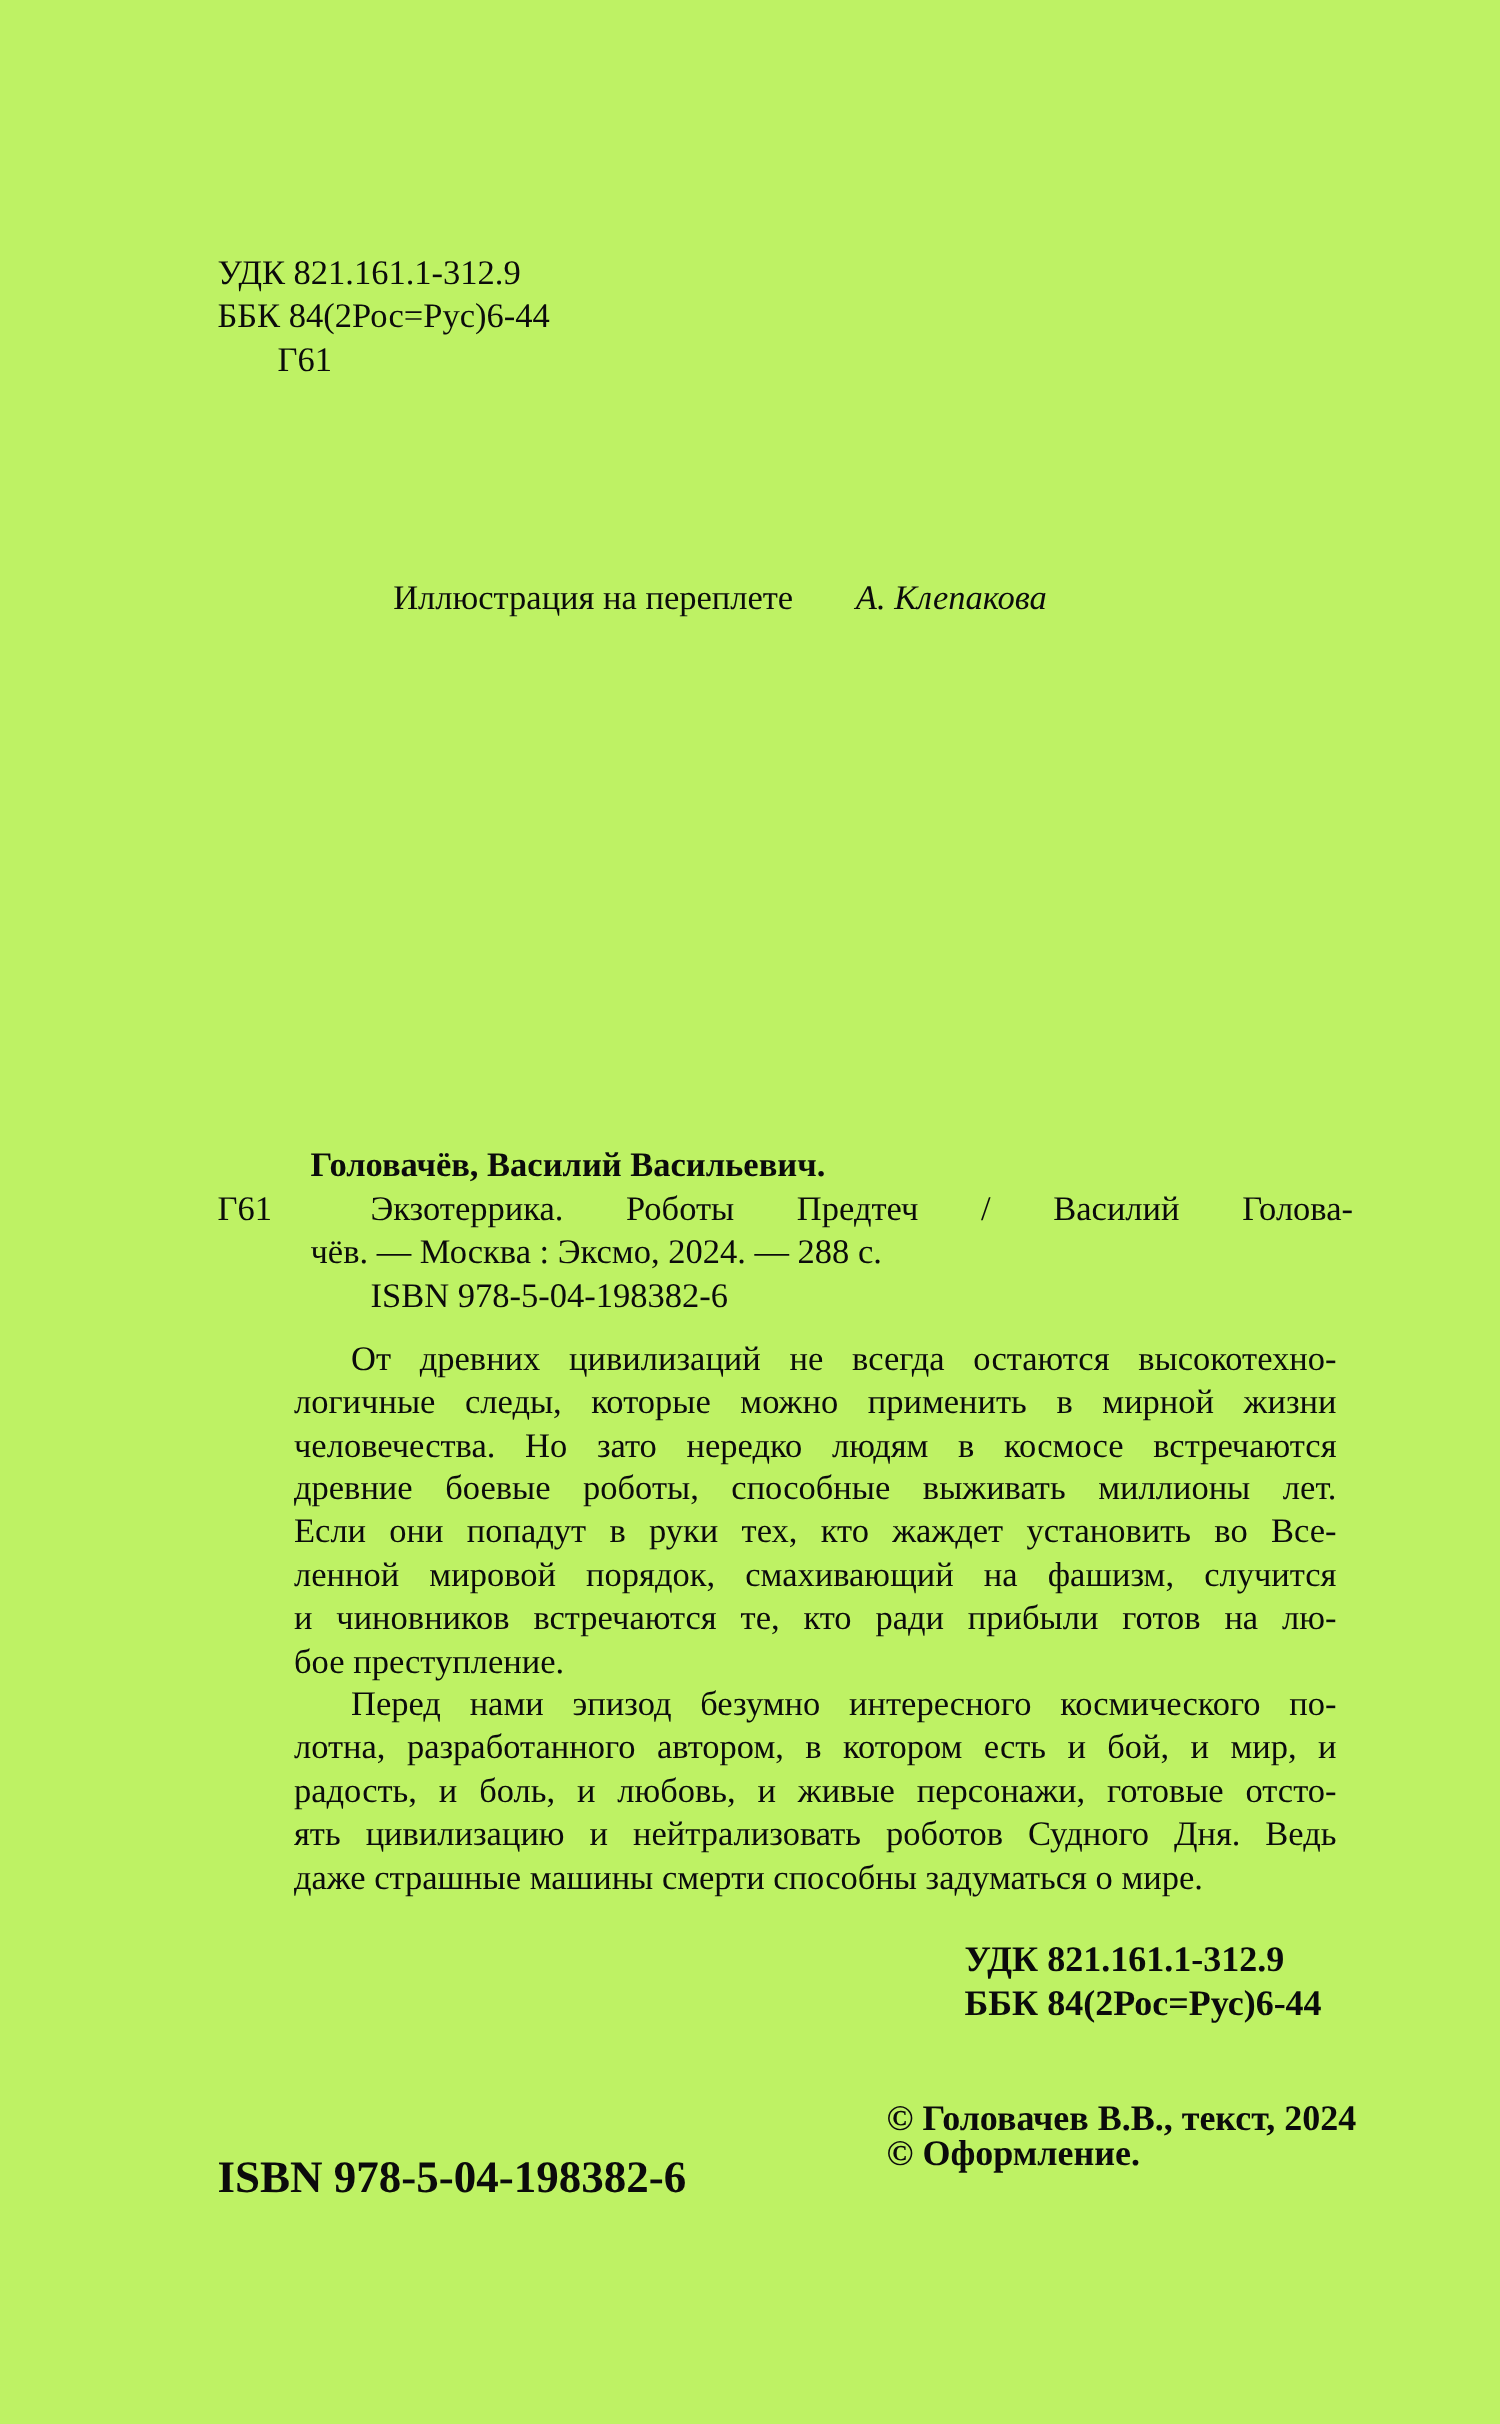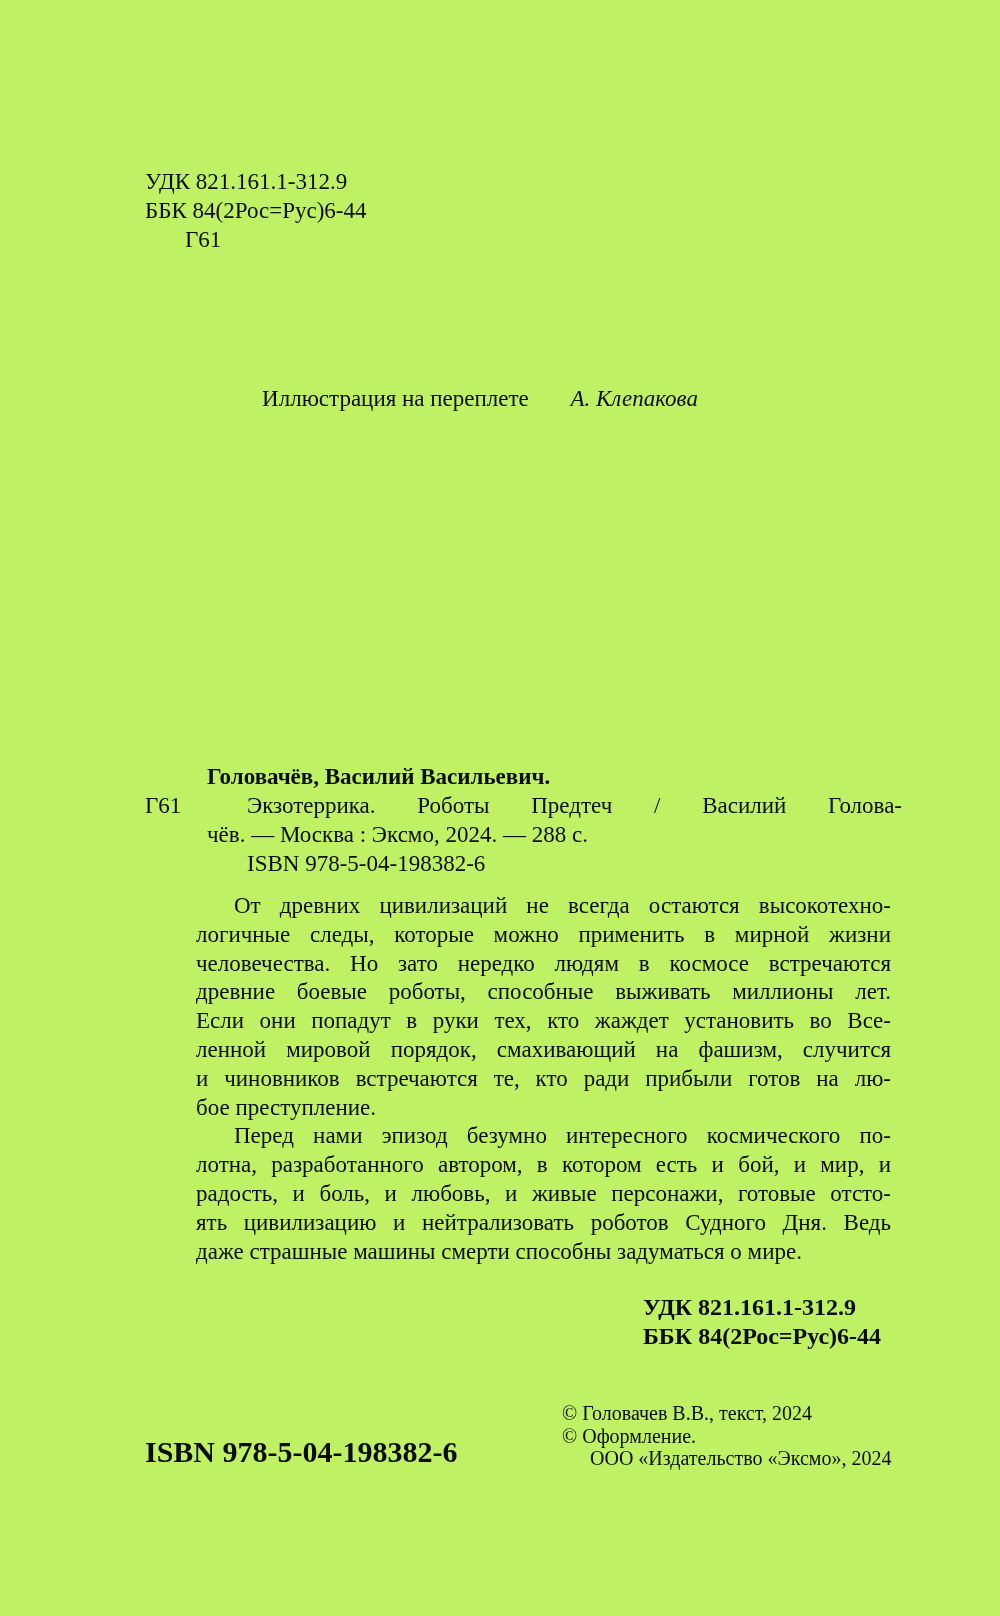--- a/index.html
+++ b/index.html
@@ -39,21 +39,21 @@
   .annotation { left: 196px; top: 892px; width: 695px; font-size: 23px; line-height: 28.8px; }
   .al { text-align: justify; text-align-last: justify; }
   .al-last { text-align: left; text-align-last: left; }
   .ind { padding-left: 38px; }
 
   
   .codes-bottom { left: 643px; top: 1293px; font-size: 24px; line-height: 29px; font-weight: bold; }
 
   
   .footer-isbn { left: 145px; top: 1434px; font-size: 30px; font-weight: bold; line-height: 36px; }
-  .copyright { left: 562px; top: 1402px; font-size: 20px; line-height: 22.6px; font-weight: normal; }
+  .copyright { left: 591px; top: 1402px; font-size: 24px; line-height: 22.6px; font-weight: bold; }
   .copyright .cr-indent { padding-left: 28px; }
 </style>
 </head>
 <body>
 
 <div class="page">
 
   <div class="abs top-codes">
     <div>УДК 821.161.1-312.9</div>
     <div>ББК 84(2Рос=Рус)6-44</div>
@@ -93,16 +93,15 @@
   <div class="abs codes-bottom">
     <div>УДК 821.161.1-312.9</div>
     <div>ББК 84(2Рос=Рус)6-44</div>
   </div>
 
   <div class="abs footer-isbn">ISBN 978-5-04-198382-6</div>
 
   <div class="abs copyright">
     <div>© Головачев В.В., текст, 2024</div>
     <div>© Оформление.</div>
-    <div class="cr-indent">ООО «Издательство «Эксмо», 2024</div>
   </div>
 
 </div>
 
 </body></html>

